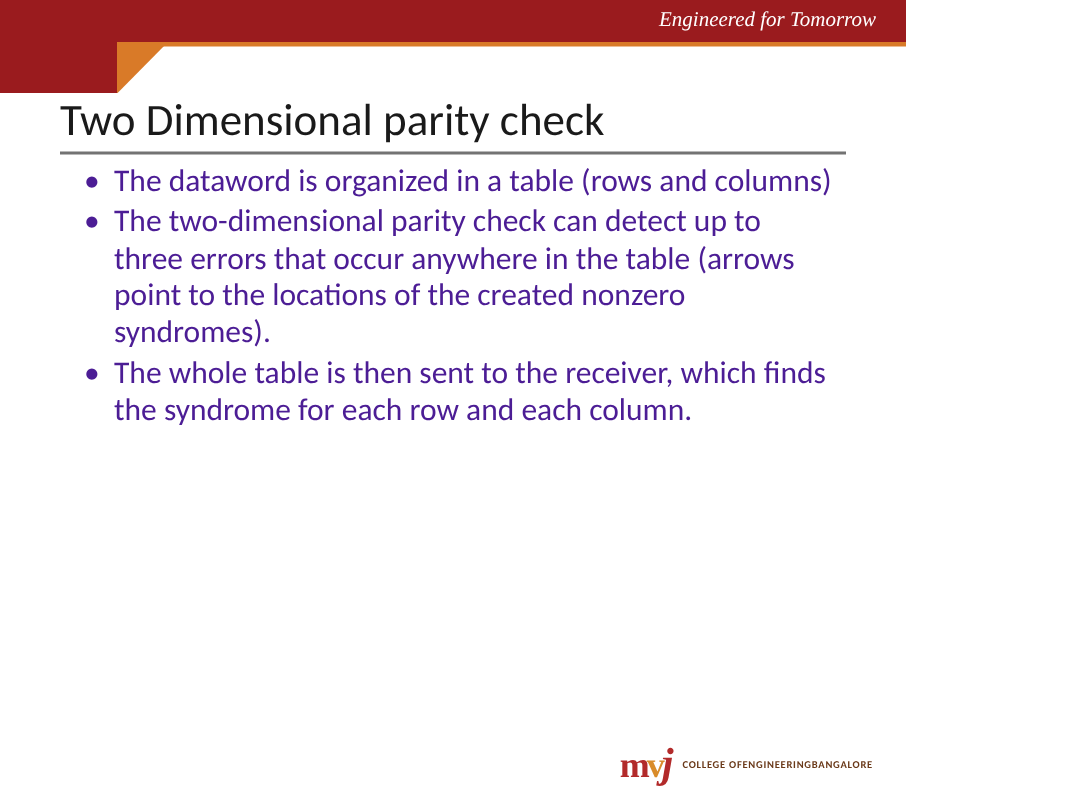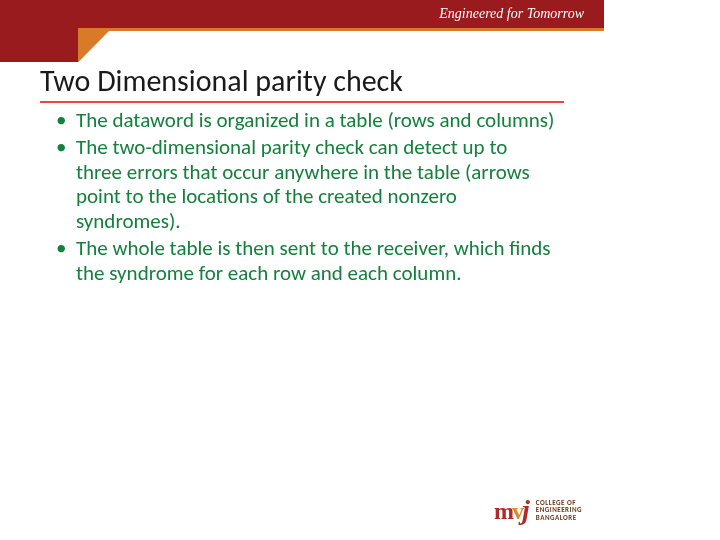--- a/index.html
+++ b/index.html
@@ -5,31 +5,31 @@
   * { margin: 0; padding: 0; box-sizing: border-box; }
   html, body { width: 720px; height: 540px; font-family: Calibri, "Segoe UI", Arial, sans-serif; background: #fff; overflow: hidden; }
   .slide { position: relative; width: 604px; height: 540px; background: #fff; }
   .topbar { position: absolute; top: 0; left: 0; right: 0; height: 28px; background: #9a1b1e; display: flex; align-items: center; justify-content: flex-end; padding-right: 20px; }
   .topbar-text { color: #fff; font-size: 14px; font-style: italic; font-family: Georgia, "Times New Roman", serif; }
   .accent-bar { position: absolute; top: 28px; left: 0; right: 0; height: 34px; display: flex; }
   .accent-wrap { position: relative; width: 112px; height: 34px; }
   .accent-orange { position: absolute; top: 0; left: 0; width: 112px; height: 34px; background: #d97a28; clip-path: polygon(0 0, 100% 0, 70% 100%, 0 100%); }
   .accent-red { position: absolute; top: 0; left: 0; width: 78px; height: 34px; background: #9a1b1e; }
   .accent-line { position: absolute; top: 28px; left: 0; right: 0; height: 3px; background: #d97a28; }
-  .title { position: absolute; top: 62px; left: 40px; right: 40px; font-size: 30px; font-weight: 400; color: #1a1a1a; border-bottom: 2px solid #ef4444; padding-bottom: 2px; }
+  .title { position: absolute; top: 62px; left: 40px; right: 40px; font-size: 30px; font-weight: 400; color: #1a1a1a; border-bottom: 2px solid #737373; padding-bottom: 2px; }
   .content { position: absolute; top: 108px; left: 54px; right: 48px; }
   .content ul { list-style: none; }
-  .content li { position: relative; padding-left: 22px; font-size: 21px; line-height: 1.18; color: #15803d; margin-bottom: 2px; }
+  .content li { position: relative; padding-left: 22px; font-size: 21px; line-height: 1.18; color: #4c1d95; margin-bottom: 2px; }
   .content li::before { content: "•"; position: absolute; left: 2px; top: 0; font-size: 21px; }
   .logo { position: absolute; bottom: 14px; right: 22px; display: flex; align-items: center; gap: 6px; }
   .logo-mark { display: flex; align-items: baseline; font-weight: 700; font-family: Georgia, serif; }
   .logo-m { color: #b22a2a; font-size: 24px; }
   .logo-v { color: #d98c2a; font-size: 24px; margin-left: -2px; }
   .logo-j { color: #b22a2a; font-size: 28px; margin-left: -2px; font-style: italic; }
-  .logo-text { display: flex; flex-direction: column; font-size: 7px; line-height: 1.05; color: #6b3a1a; letter-spacing: 0.5px; font-weight: 600; }
+  .logo-text { display: flex; font-size: 7px; line-height: 1.05; color: #6b3a1a; letter-spacing: 0.5px; font-weight: 600; }
 </style>
 </head>
 <body>
 
 <div class="slide">
   <div class="topbar">
     <span class="topbar-text">Engineered for Tomorrow</span>
   </div>
   <div class="accent-line"></div>
   <div class="accent-bar">

